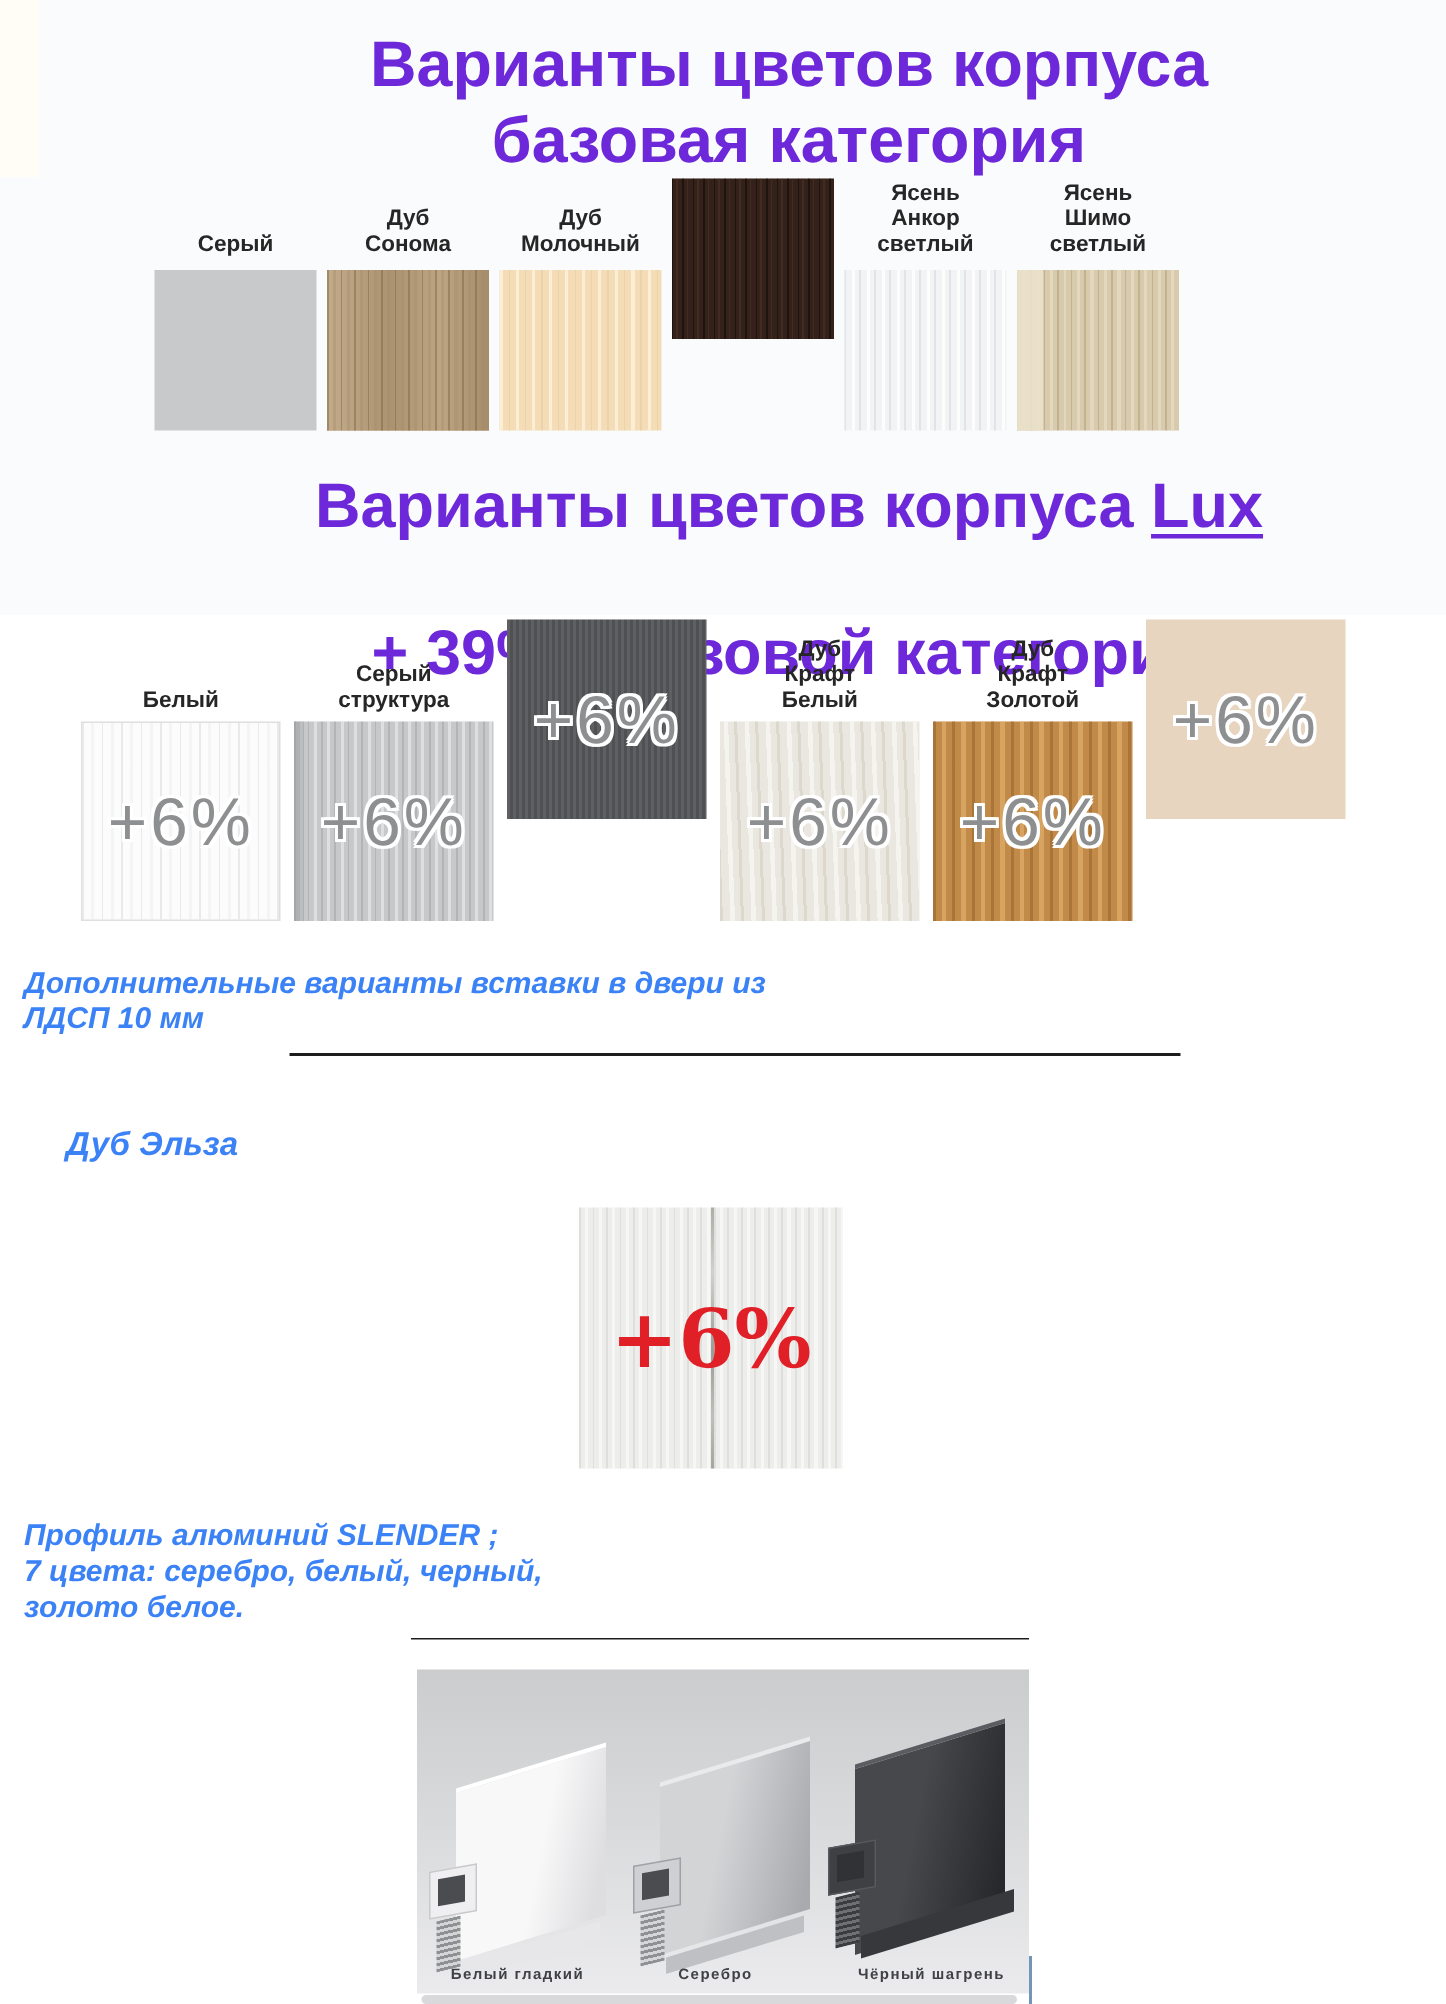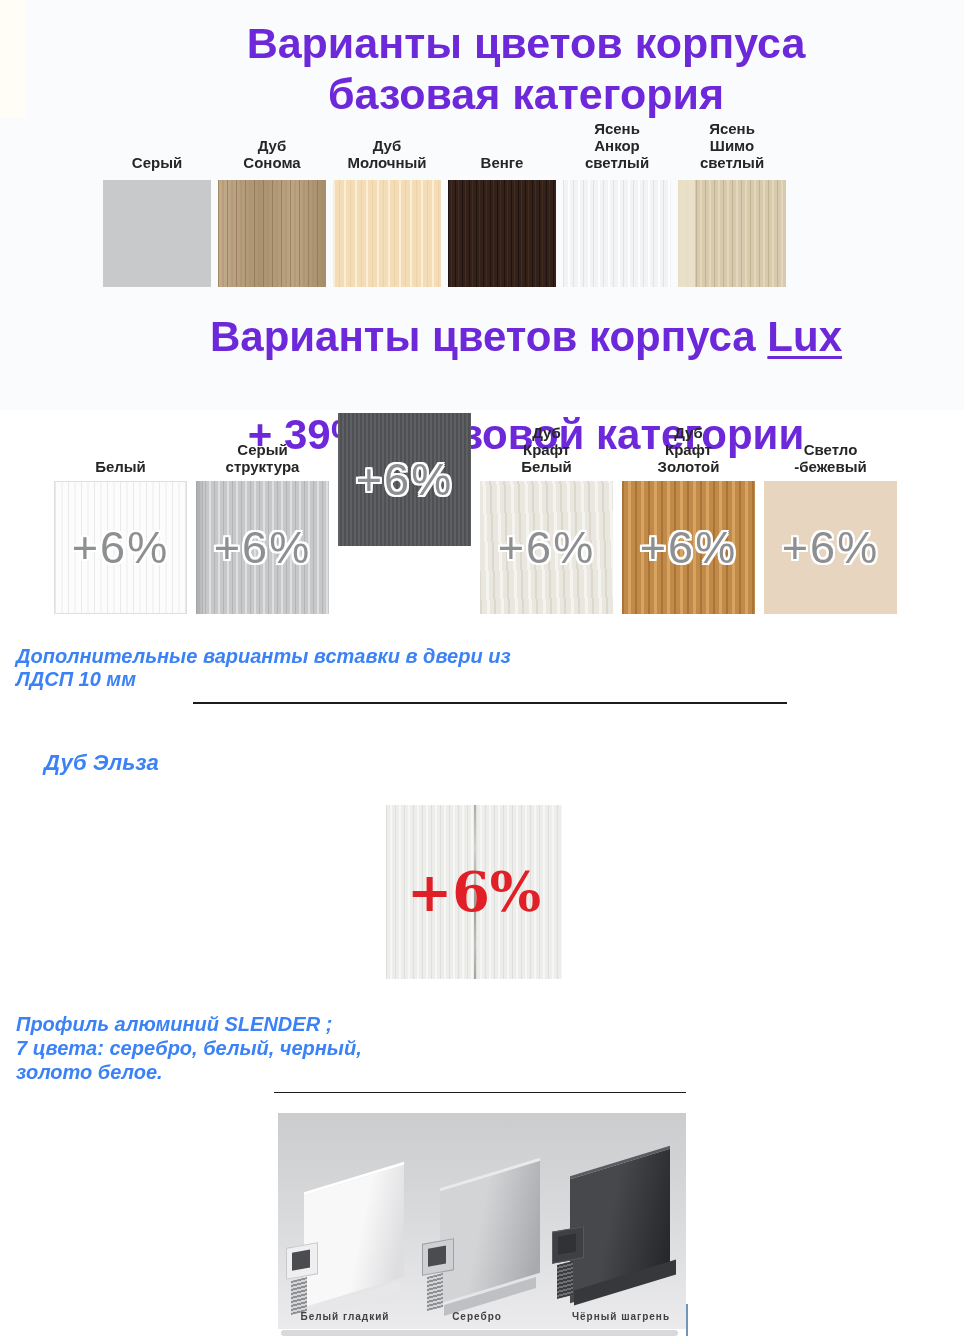--- a/index.html
+++ b/index.html
@@ -144,21 +144,20 @@
     <div class="lbl">Дуб
 Сонома</div>
     <div class="sw t-sonoma"></div>
   </div>
   <div class="col">
     <div class="lbl">Дуб
 Молочный</div>
     <div class="sw t-milk"></div>
   </div>
   <div class="col">
-    <div class="lbl">Венге</div>
     <div class="sw t-wenge"></div>
   </div>
   <div class="col">
     <div class="lbl">Ясень
 Анкор
 светлый</div>
     <div class="sw t-ankor"></div>
   </div>
   <div class="col">
     <div class="lbl">Ясень
@@ -200,22 +199,20 @@
   </div>
   <div class="col">
     <div class="lbl">Дуб
 Крафт
 Золотой</div>
     <div class="sw t-kraftgold">
         <span class="plus6">+6%</span>
       </div>
   </div>
   <div class="col">
-    <div class="lbl">Светло
--бежевый</div>
     <div class="sw t-beige">
         <span class="plus6">+6%</span>
       </div>
   </div>
 </div>
 
 <div class="subhead inserts-head">Дополнительные варианты вставки в двери из
 ЛДСП 10 мм</div>
 <div class="rule rule1"></div>
 

